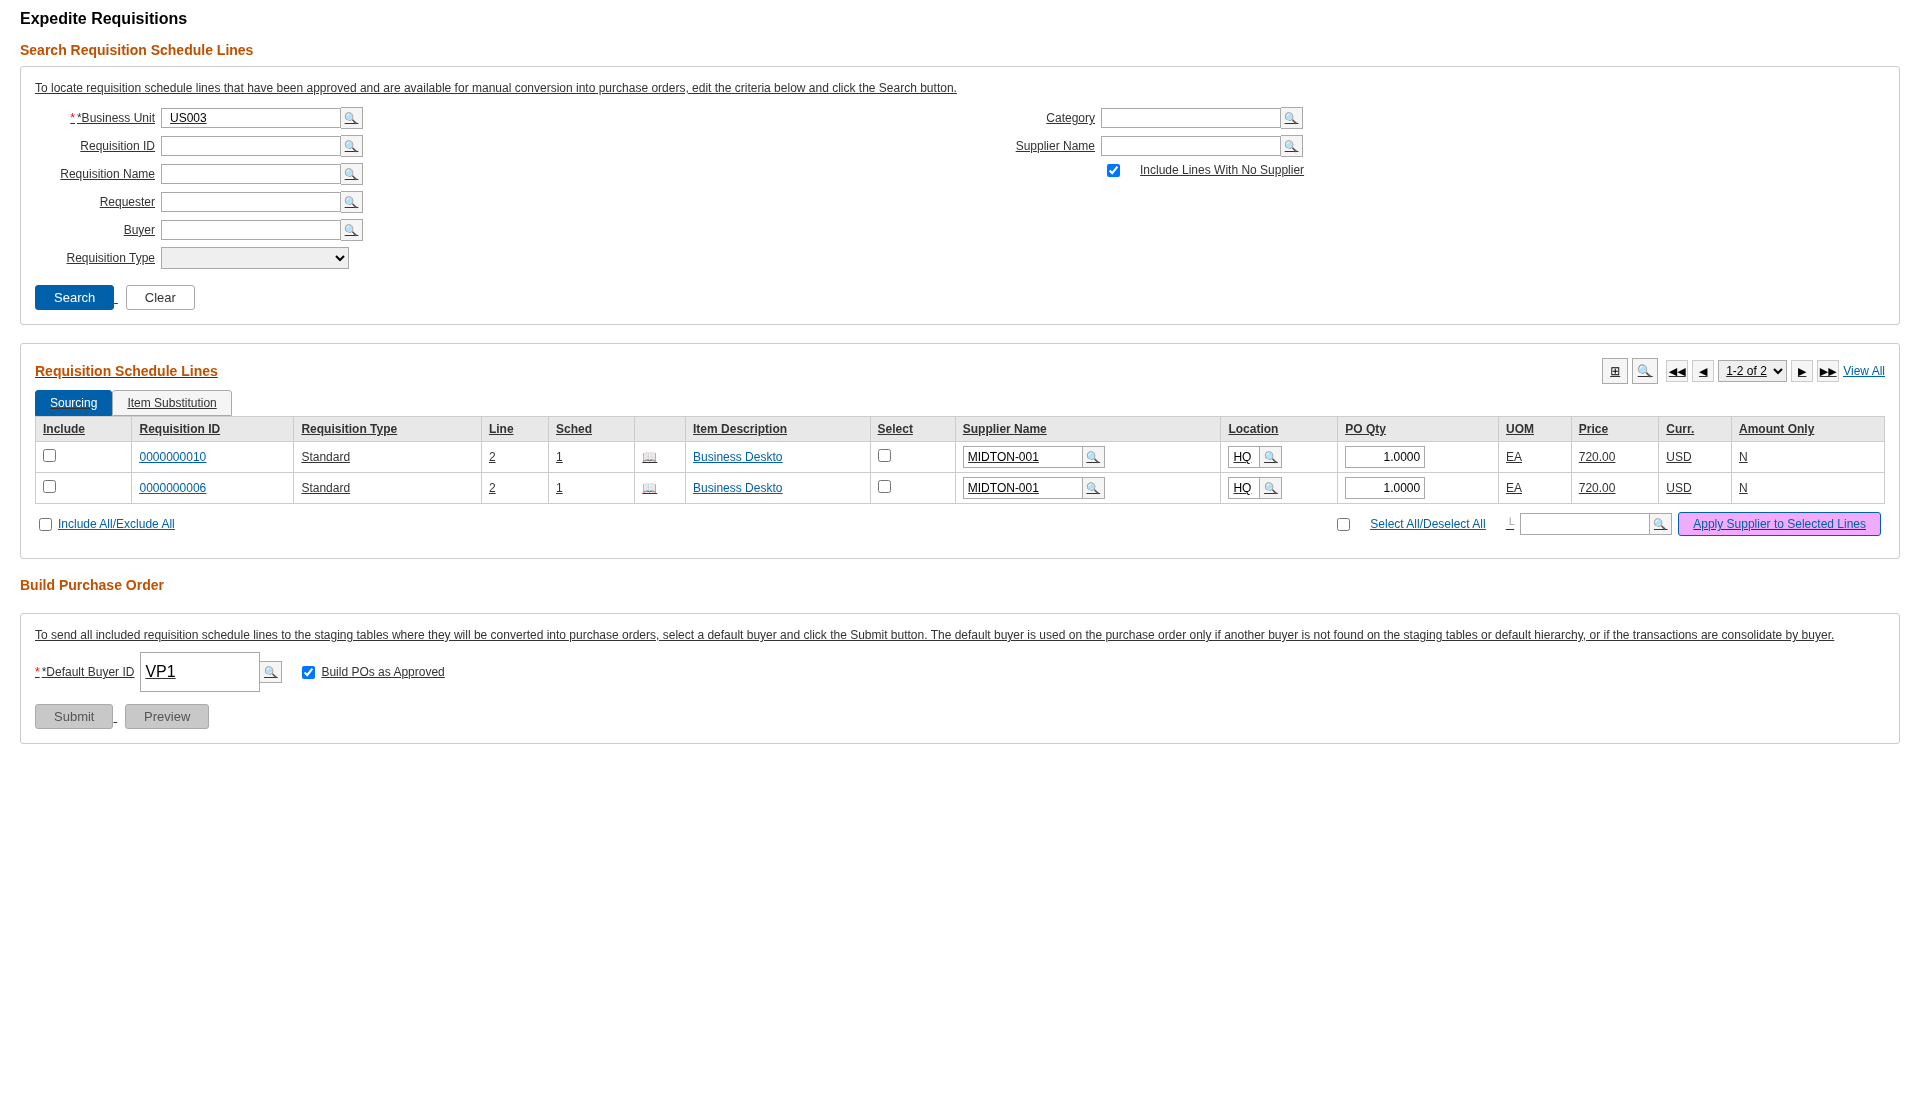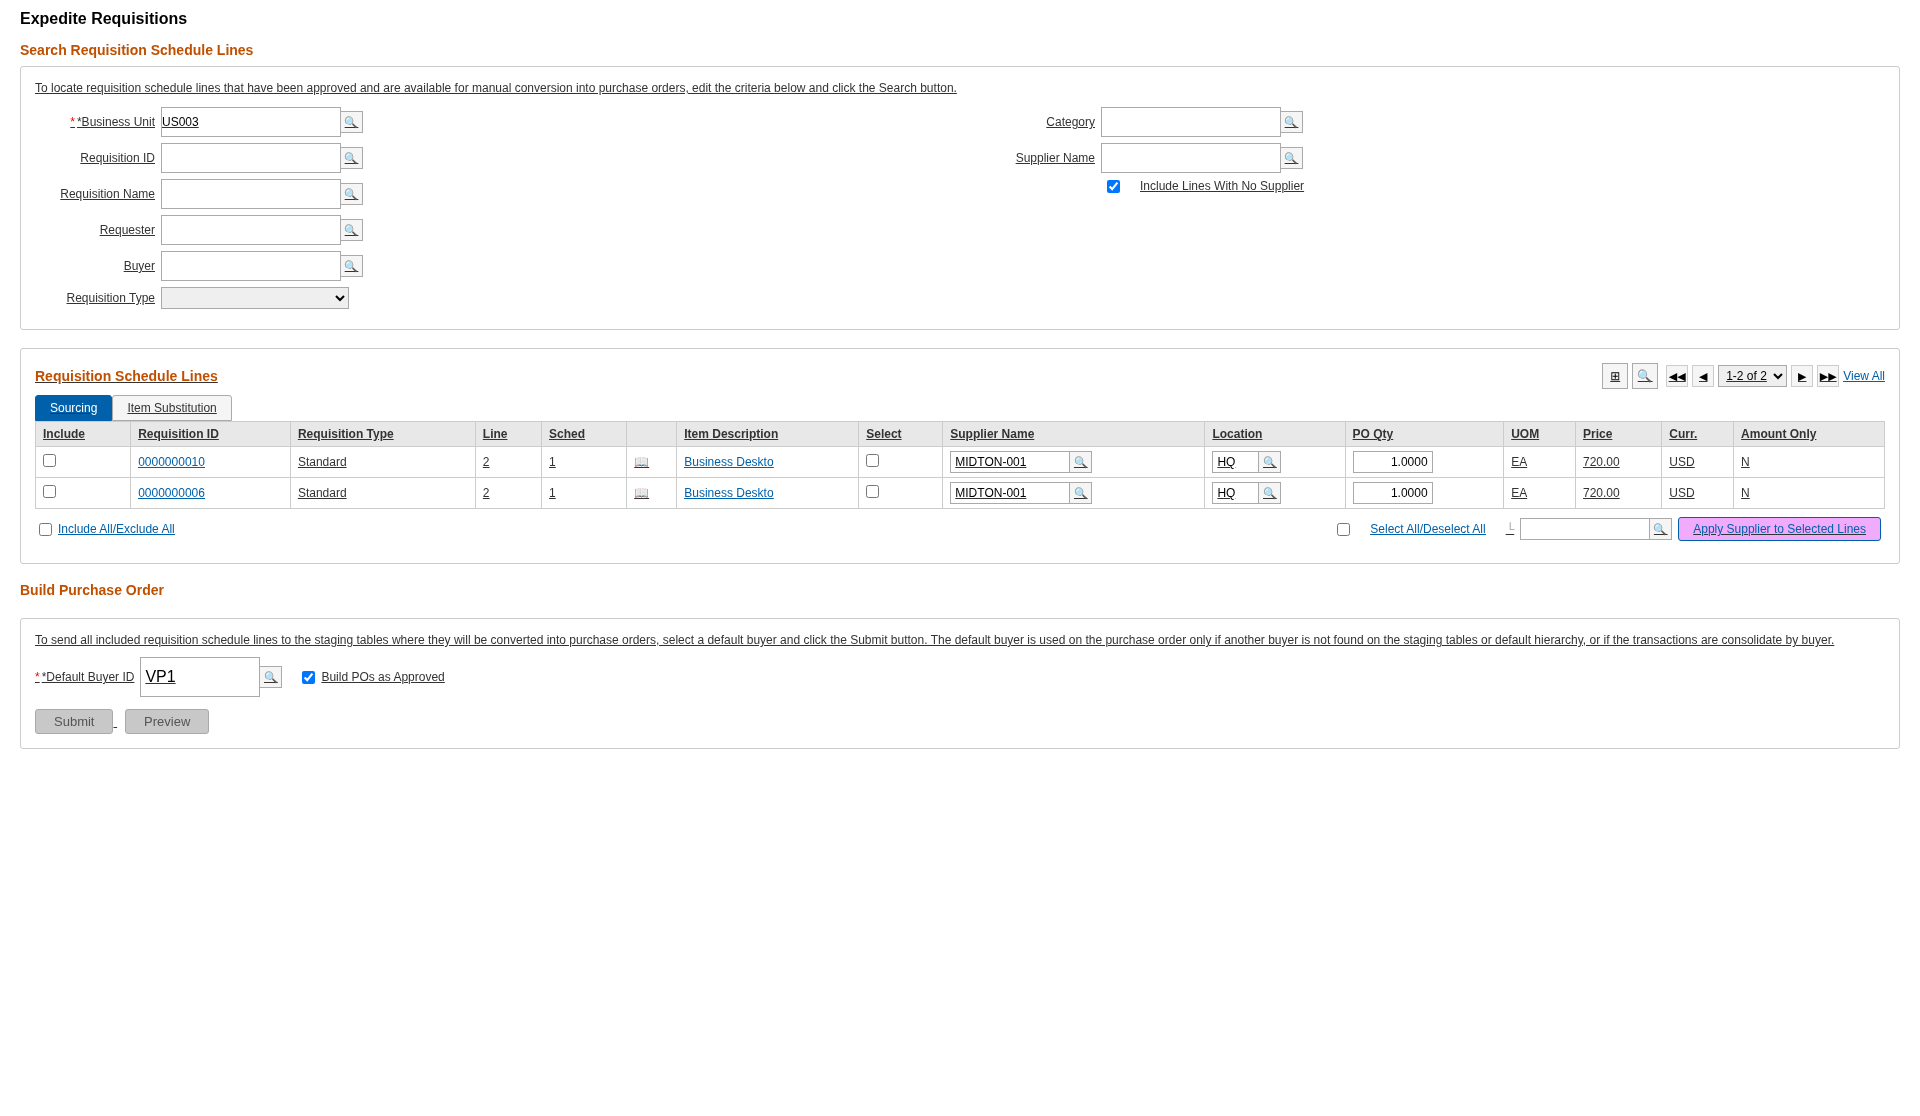--- a/index.html
+++ b/index.html
@@ -13,21 +13,21 @@
 
     .desc-text { font-size: 12px; color: #333; margin-bottom: 12px; }
 
     .form-grid { display: grid; grid-template-columns: 1fr 1fr; gap: 6px 30px; }
 
     .form-row { display: flex; align-items: center; margin-bottom: 6px; }
     .form-label { text-align: right; min-width: 120px; margin-right: 6px; font-size: 12px; color: #333; white-space: nowrap; }
     .form-label.required::before { content: "*"; color: red; margin-right: 2px; }
 
     .input-with-icon { display: flex; align-items: center; }
-    .input-with-icon input[type="text"] { border: 1px solid #aaa; padding: 2px 0; font-size: 12px; height: 30px; width: 180px; }
+    .input-with-icon input[type="text"] { border: 1px solid #aaa; padding: 2px 8px; font-size: 12px; height: 20px; width: 180px; }
     .input-with-icon select { border: 1px solid #aaa; padding: 2px 4px; font-size: 12px; height: 22px; width: 180px; }
 
     .search-btn-icon { background: #f5f5f5; border: 1px solid #aaa; border-left: none; width: 22px; height: 22px; display: flex; align-items: center; justify-content: center; cursor: pointer; font-size: 11px; }
 
     .checkbox-row { display: flex; align-items: center; gap: 20px; margin-left: 6px; font-size: 12px; }
 
     .btn-search { background: #0060a9; color: #fff; border: 1px solid #0060a9; padding: 4px 18px; font-size: 13px; cursor: pointer; border-radius: 3px; }
     .btn-clear { background: #fff; color: #333; border: 1px solid #aaa; padding: 4px 18px; font-size: 13px; cursor: pointer; border-radius: 3px; margin-left: 8px; }
 
     .btn-row { margin-top: 10px; }
@@ -48,21 +48,21 @@
     .tab.active { background: #0060a9; color: #fff; border-color: #0060a9; }
 
     table.data-table { width: 100%; border-collapse: collapse; font-size: 12px; }
     table.data-table th { background: #e8e8e8; border: 1px solid #ccc; padding: 5px 7px; text-align: left; font-weight: bold; white-space: nowrap; }
     table.data-table td { border: 1px solid #ccc; padding: 4px 7px; vertical-align: middle; }
 
     .link-text { color: #0060a9; text-decoration: underline; cursor: pointer; }
 
     .input-small { border: 1px solid #aaa; padding: 2px 4px; font-size: 12px; height: 22px; width: 80px; text-align: right; }
     .input-supplier { border: 1px solid #aaa; padding: 8px 4px; font-size: 12px; height: 22px; width: 120px; }
-    .input-loc { border: 1px solid #aaa; padding: 2px 4px; font-size: 12px; height: 22px; width: 47px; }
+    .input-loc { border: 1px solid #aaa; padding: 2px 4px; font-size: 12px; height: 22px; width: 32px; }
 
     .footer-row { display: flex; align-items: center; gap: 16px; padding: 8px 4px; flex-wrap: wrap; }
     .footer-left { display: flex; align-items: center; gap: 6px; font-size: 12px; }
     .footer-right { display: flex; align-items: center; gap: 20px; font-size: 12px; margin-left: auto; }
 
     .btn-apply { background: #f0abfc; color: #0060a9; border: 1px solid #0060a9; padding: 4px 14px; font-size: 12px; cursor: pointer; border-radius: 3px; }
 
     
     .build-title { font-size: 14px; font-weight: bold; color: #c05000; margin-bottom: 20px; }
     .build-desc { font-size: 12px; color: #333; margin-bottom: 10px; }
@@ -155,20 +155,24 @@
         </div>
       </div>
       <div class="form-row">
         <label class="form-label"></label>
         <div class="checkbox-row">
           <input type="checkbox" checked="" style="">
           <span>Include Lines With No Supplier</span>
         </div>
       </div>
     </div>
+  </div>
+  <div class="btn-row">
+    <button class="btn-search">Search</button>
+    <button class="btn-clear">Clear</button>
   </div>
 </div>
 
 <div class="box">
   <div class="rsl-header">
     <div class="rsl-title">Requisition Schedule Lines</div>
     <div style="display:flex; align-items:center; gap:8px;">
       <div class="rsl-tools">
         <button class="icon-btn">⊞</button>
         <button class="icon-btn">🔍</button>

